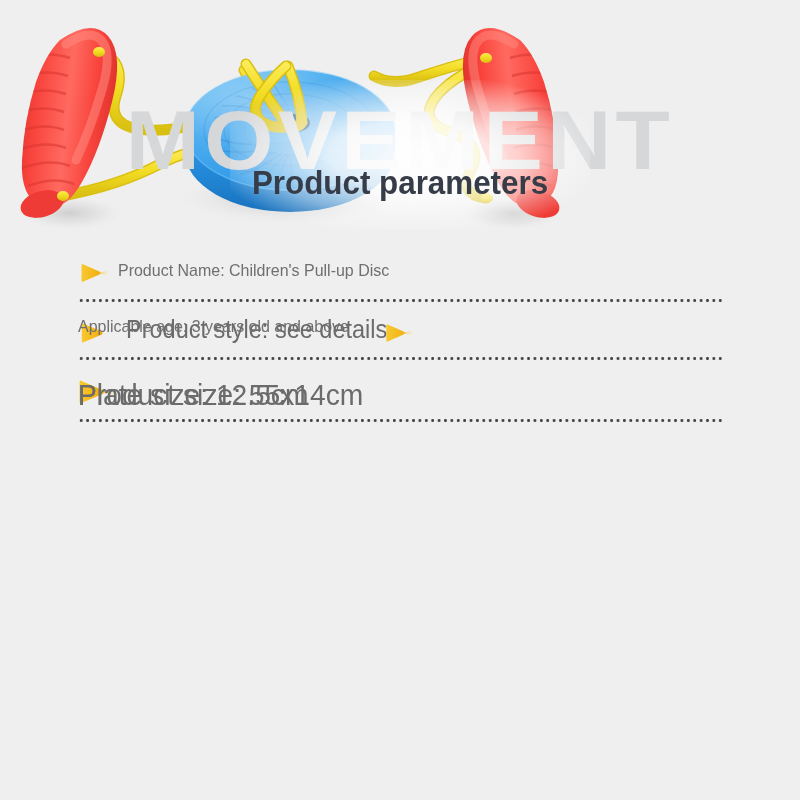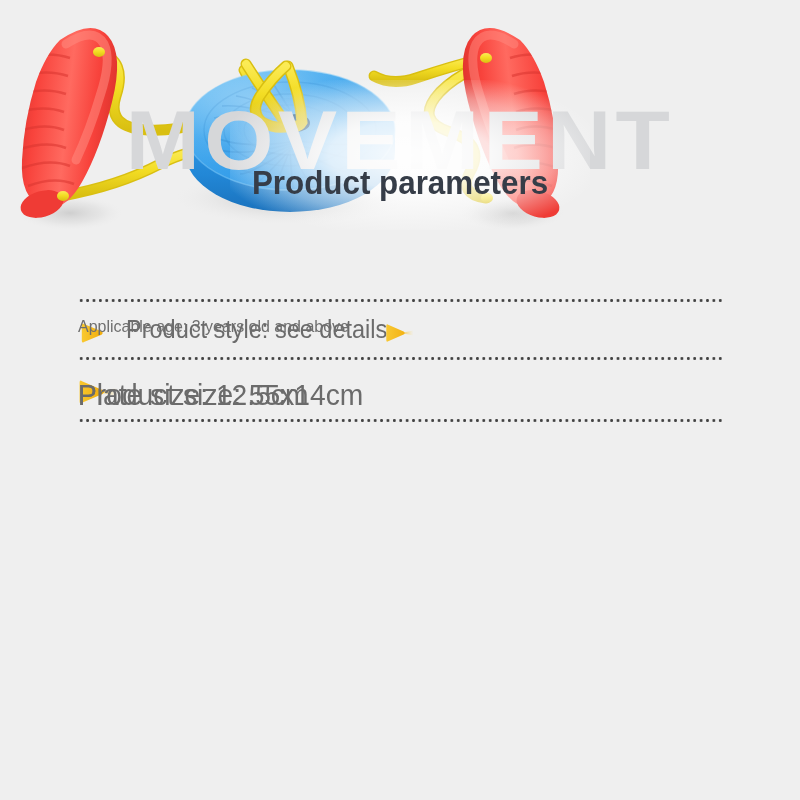--- a/index.html
+++ b/index.html
@@ -188,20 +188,39 @@
 
   <div class="header-block">
     <div class="watermark">MOVEMENT</div>
     <div class="watermark-glow"></div>
     <div class="page-title">Product parameters</div>
   </div>
 
   <div class="spec-list">
 
     <div class="spec-row row-1">
+      <div class="row-inner">
+        <span class="marker marker-sm r1-marker">
+          <svg viewBox="0 0 30 22" width="30" height="22">
+            <defs>
+              <linearGradient id="mg1" x1="0" y1="0" x2="1" y2="0">
+                <stop offset="0%" stop-color="#f8c832"></stop>
+                <stop offset="100%" stop-color="#f2ae10"></stop>
+              </linearGradient>
+              <linearGradient id="mt1" x1="0" y1="0" x2="1" y2="0">
+                <stop offset="0%" stop-color="#f8c230" stop-opacity="0.95"></stop>
+                <stop offset="100%" stop-color="#fbd96a" stop-opacity="0"></stop>
+              </linearGradient>
+            </defs>
+            <path d="M17 11 L29 8.5 L29 13.5 Z" fill="url(#mt1)"></path>
+            <path d="M3.5 2.6 Q1.5 1.2 1.5 3.8 L1.5 18.2 Q1.5 20.8 3.5 19.4 L19.4 12.6 Q21.6 11 19.4 9.4 Z" fill="url(#mg1)"></path>
+          </svg>
+        </span>
+        <span class="spec-text text-sm r1-text">Product Name: Children's Pull-up Disc</span>
+      </div>
       <div class="divider"></div>
     </div>
 
     <div class="spec-row row-2">
       <div class="row-inner">
         <span class="marker marker-md r2-marker-a">
           <svg viewBox="0 0 33 24" width="33" height="24">
             <defs>
               <linearGradient id="mg2" x1="0" y1="0" x2="1" y2="0">
                 <stop offset="0%" stop-color="#f9c931"></stop>

